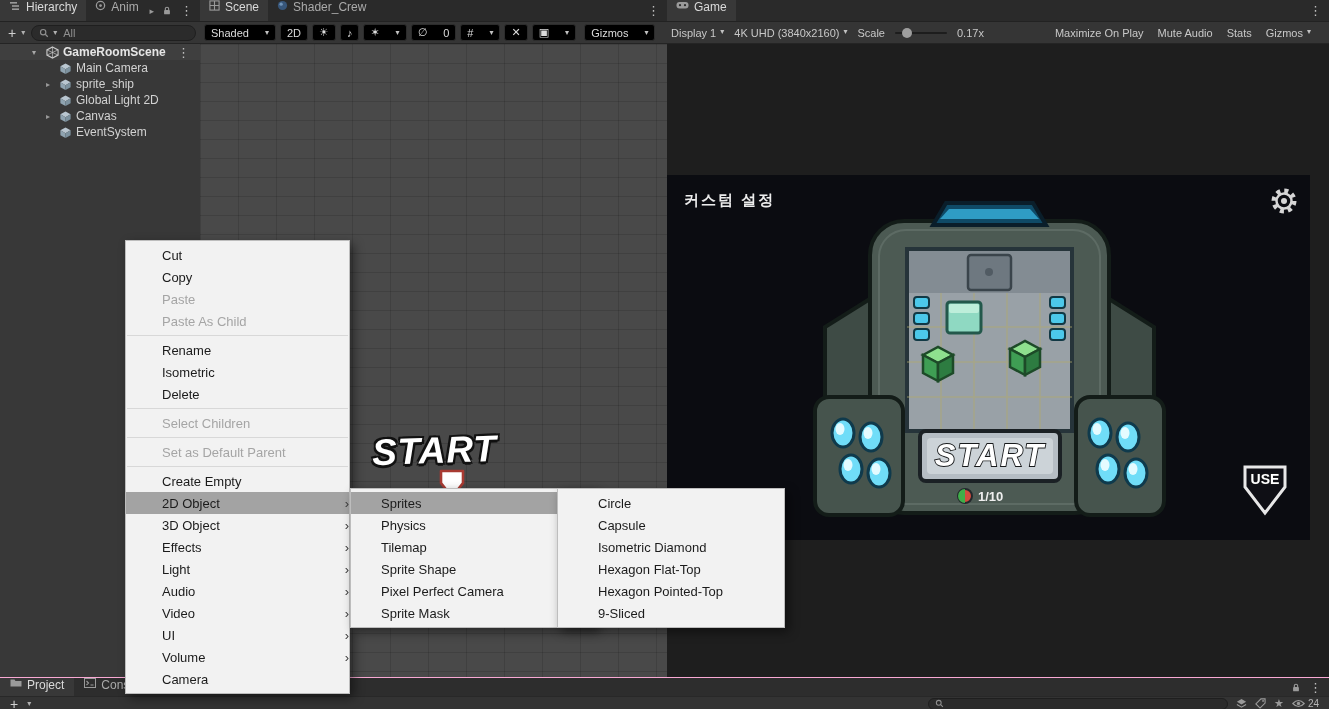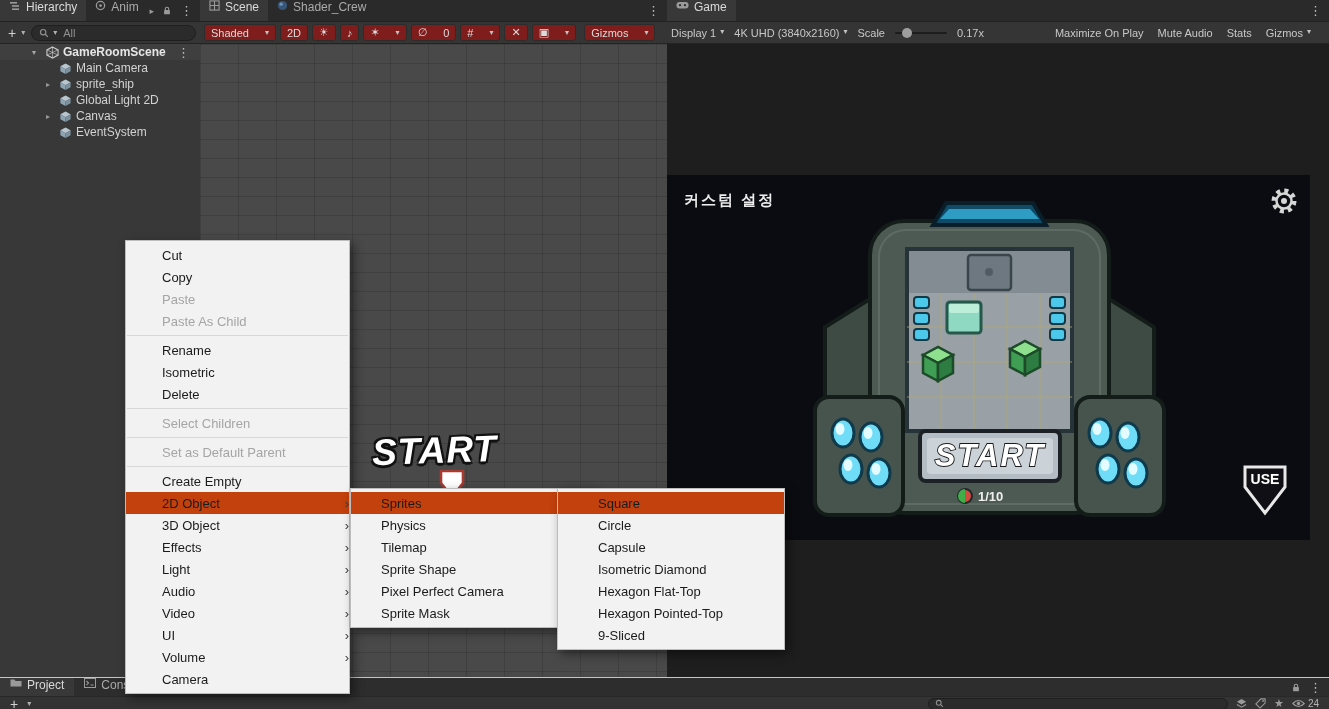--- a/index.html
+++ b/index.html
@@ -8,21 +8,21 @@
         font-family:"Liberation Sans","DejaVu Sans",sans-serif;font-size:12px;color:#ccc}
   
   .tabstrip{position:absolute;top:0;height:22px;background:#2a2a2a;display:flex;align-items:stretch;border-bottom:1px solid #222}
   .tab{display:flex;align-items:flex-start;gap:5px;padding:0 9px;color:#aaa;font-size:12px;white-space:nowrap}
   .tab.active{background:#383838;color:#dadada}
   .strip-icons{display:flex;align-items:center;gap:8px;margin-left:auto;padding-right:7px}
   .kebab{color:#bdbdbd;font-size:13px;line-height:1}
   .mini-arrow{color:#9a9a9a;font-size:9px}
   
   .toolbar{position:absolute;top:22px;height:22px;background:#353535;border-bottom:1px solid #242424;display:flex;align-items:center;gap:4px;padding:0 4px}
-  .tb-btn,.tb-dd{height:17px;background:#7f1d1d;border:1px solid #2c2c2c;border-radius:3px;display:flex;align-items:center;gap:16px;padding:0 6px;font-size:11px;color:#dcdcdc;white-space:nowrap}
+  .tb-btn,.tb-dd{height:17px;background:#000000;border:1px solid #2c2c2c;border-radius:3px;display:flex;align-items:center;gap:16px;padding:0 6px;font-size:11px;color:#dcdcdc;white-space:nowrap}
   .caret{font-size:8px;color:#c2c2c2}
   .spacer{flex:1}
   
   #hier-panel{position:absolute;left:0;top:0;width:200px;height:677px;border-right:1px solid #232323;background:#383838}
   #hier-tabs,#hier-toolbar{left:0;width:200px}
   #hier-content{position:absolute;left:0;top:44px;width:200px;height:633px;background:#383838}
   .tb-plus{color:#d0d0d0;font-size:14px;padding:0 1px 0 4px}
   .tb-caret{color:#b0b0b0;font-size:8px;padding-right:2px}
   .searchbox{flex:1;height:16px;background:#2b2b2b;border:1px solid #1f1f1f;border-radius:8px;display:flex;align-items:center;gap:4px;padding:0 7px;color:#8f8f8f;font-size:11px}
   .hier-scene-row{height:16px;display:flex;align-items:center;gap:4px;padding-left:32px;background:#3f3f3f;color:#e6e6e6;font-weight:bold}
@@ -57,21 +57,21 @@
   .guse{fill:#fff;font-size:14px;font-weight:bold;text-anchor:middle;stroke:#1c1c1c;stroke-width:.9px;paint-order:stroke}
   
   .wmenu{position:absolute;background:#f2f2f2;border:1px solid #bdbdbd;box-shadow:4px 4px 10px rgba(0,0,0,.45);padding:3px 0;z-index:60;font-size:13px;color:#1b1b1b}
   #ctx-menu{left:125px;top:240px;width:225px}
   #sub-menu{left:350px;top:488px;width:246px}
   #subsub-menu{left:557px;top:488px;width:228px}
   .menu-item{height:22px;display:flex;align-items:center;}
   #ctx-menu .menu-item{padding-left:36px}
   #sub-menu .menu-item{padding-left:30px}
   #subsub-menu .menu-item{padding-left:40px}
-  .menu-item.highlight{background:#c2410c}
+  .menu-item.highlight{background:#a3a3a3}
   .menu-item.disabled .mi-label{color:#a5a5a5}
   .mi-arrow{margin-left:auto;font-size:13px;color:#3c3c3c;visibility:hidden;line-height:1}
   .mi-arrow::before{content:"\203A"}
   .menu-item.has-sub .mi-arrow{visibility:visible}
   .menu-sep{height:1px;background:#d8d8d8;margin:3px 1px}
   
   #bottom-bar{position:absolute;left:0;top:677px;width:1329px;height:32px;background:#0f766e;border-top:1px solid #f9a8d4}
   #btabs{position:absolute;left:0;top:0;width:1329px;height:18px;display:flex;align-items:stretch;background:#2d2d2d}
   #btabs .tab{padding:0 10px}
   #btabs .tab.active{background:#383838}
@@ -494,24 +494,20 @@
         <span class="mi-label">Pixel Perfect Camera</span>
         <span class="mi-arrow"></span>
       </div>
       <div class="menu-item">
         <span class="mi-label">Sprite Mask</span>
         <span class="mi-arrow"></span>
       </div>
     </div>
   <div class="wmenu" id="subsub-menu">
 
-  <div class="menu-item highlight">
-        <span class="mi-label">Square</span>
-        <span class="mi-arrow"></span>
-      </div>
       <div class="menu-item">
         <span class="mi-label">Circle</span>
         <span class="mi-arrow"></span>
       </div>
       <div class="menu-item">
         <span class="mi-label">Capsule</span>
         <span class="mi-arrow"></span>
       </div>
       <div class="menu-item">
         <span class="mi-label">Isometric Diamond</span>

